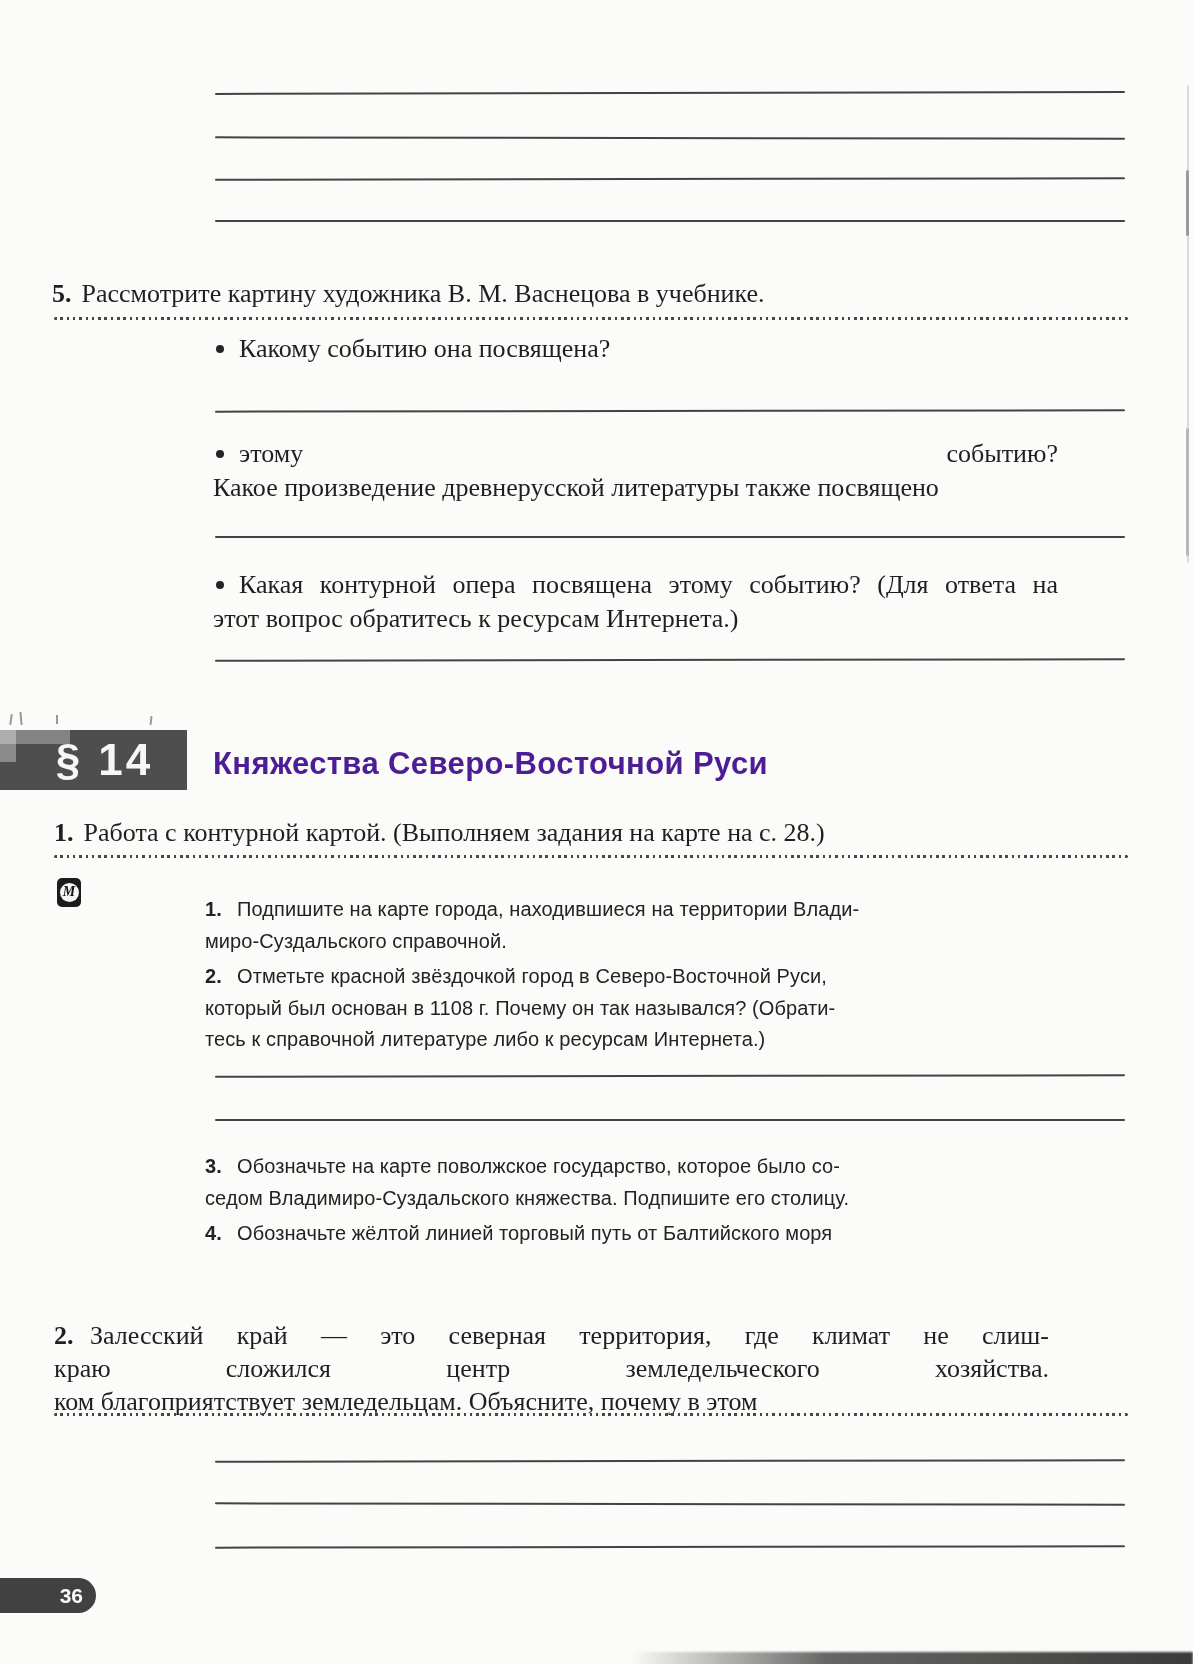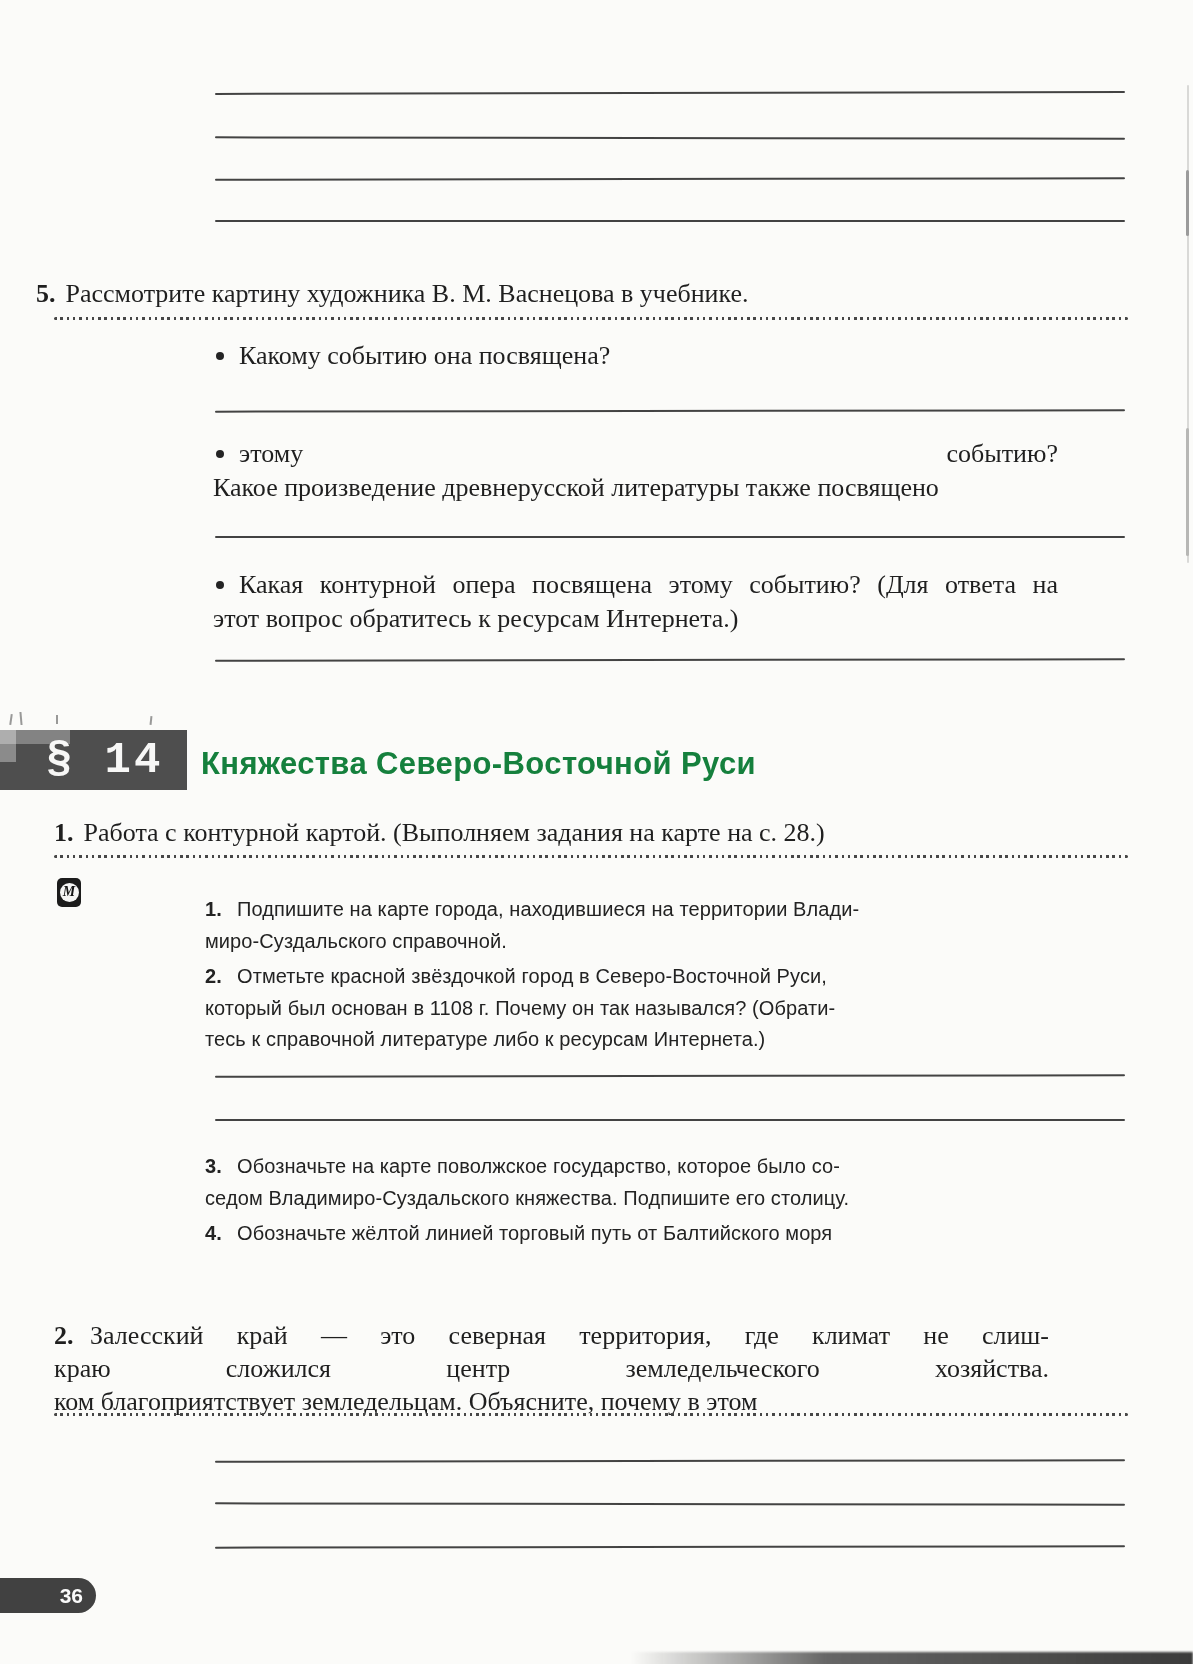--- a/index.html
+++ b/index.html
@@ -23,26 +23,26 @@
   .bullet{position:absolute;left:213px;width:845px;font-size:26px;line-height:34px;}
   .bullet .dot{position:absolute;left:3px;top:13px;width:8px;height:8px;border-radius:50%;background:#242424;}
   .bullet .line:first-child{text-indent:26px;}
 
   
   .justify .line:not(:last-child){text-align:justify;text-align-last:justify;}
 
   
   .sec-box{position:absolute;left:0;top:730px;width:187px;height:60px;background:#4e4e4e;
            display:flex;align-items:center;justify-content:center;padding-left:22px;box-sizing:border-box;}
-  .sec-label{font-family:Liberation Mono, monospace;font-weight:700;font-size:44px;
+  .sec-label{font-family:Liberation Sans, sans-serif;font-weight:700;font-size:44px;
              color:#f7f7f6;letter-spacing:3px;line-height:1;}
   .sec-shine{position:absolute;left:0;top:0;width:70px;height:14px;background:rgba(255,255,255,.30);}
   .sec-shine2{position:absolute;left:0;top:0;width:16px;height:32px;background:rgba(255,255,255,.35);}
-  .sec-title{position:absolute;left:201px;top:744px;font-weight:700;font-size:31px;line-height:40px;
-             color:#15803d;letter-spacing:.4px;white-space:nowrap;}
+  .sec-title{position:absolute;left:213px;top:744px;font-weight:700;font-size:31px;line-height:40px;
+             color:#4c1d95;letter-spacing:.4px;white-space:nowrap;}
 
   
   .mapicon{position:absolute;left:57px;top:878px;width:24px;height:29px;background:#1c1c1c;border-radius:5px;
            display:flex;align-items:center;justify-content:center;}
   .mapicon .circle{width:19px;height:19px;border-radius:50%;background:#f6f6f5;
                    display:flex;align-items:center;justify-content:center;}
   .mletter{font-family:"Liberation Serif","DejaVu Serif",serif;font-style:italic;font-weight:700;
            font-size:14px;color:#141414;transform:translateY(-1px);}
 
   
@@ -71,26 +71,26 @@
 </head>
 <body>
 
 <div class="page">
 
   <div class="aline" style="top:92px;transform:rotate(-0.12deg)"></div>
   <div class="aline" style="top:137px;transform:rotate(0.08deg)"></div>
   <div class="aline" style="top:178px;transform:rotate(-0.1deg)"></div>
   <div class="aline" style="top:220px"></div>
 
-  <div class="qhead serif" style="left:36px;top:277px">
+  <div class="qhead serif" style="left:52px;top:277px">
     <b class="qnum">5.</b><span>Рассмотрите картину художника В. М. Васнецова в учебнике.</span>
   </div>
   <div class="dots" style="top:317px"></div>
 
-  <div class="bullet serif justify" style="top:339px">
+  <div class="bullet serif justify" style="top:332px">
     <span class="dot"></span>
     <div class="lines">
         <div class="line">Какому событию она посвящена?</div>
       </div>
   </div>
   <div class="aline" style="top:410px;transform:rotate(-0.08deg)"></div>
 
   <div class="bullet serif justify" style="top:437px">
     <span class="dot"></span>
     <div class="lines">

